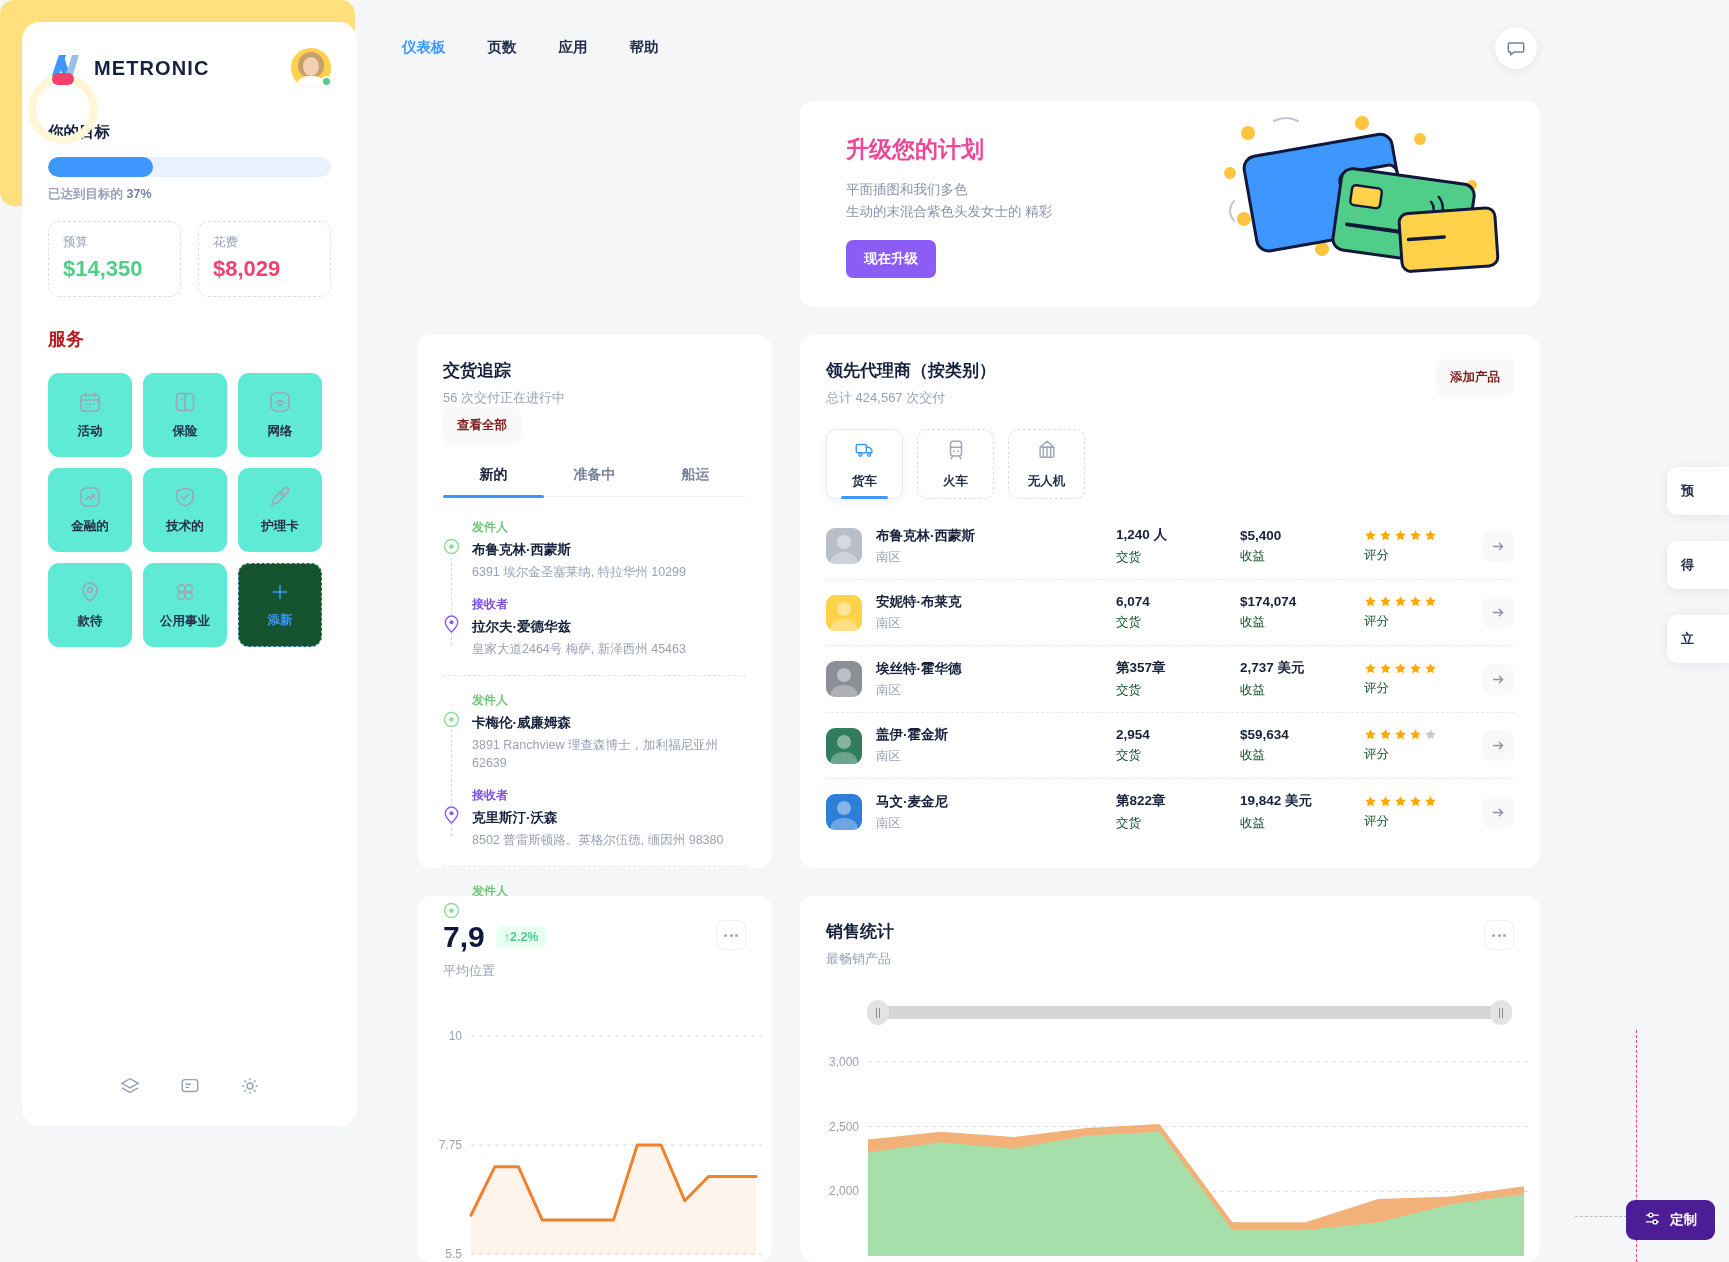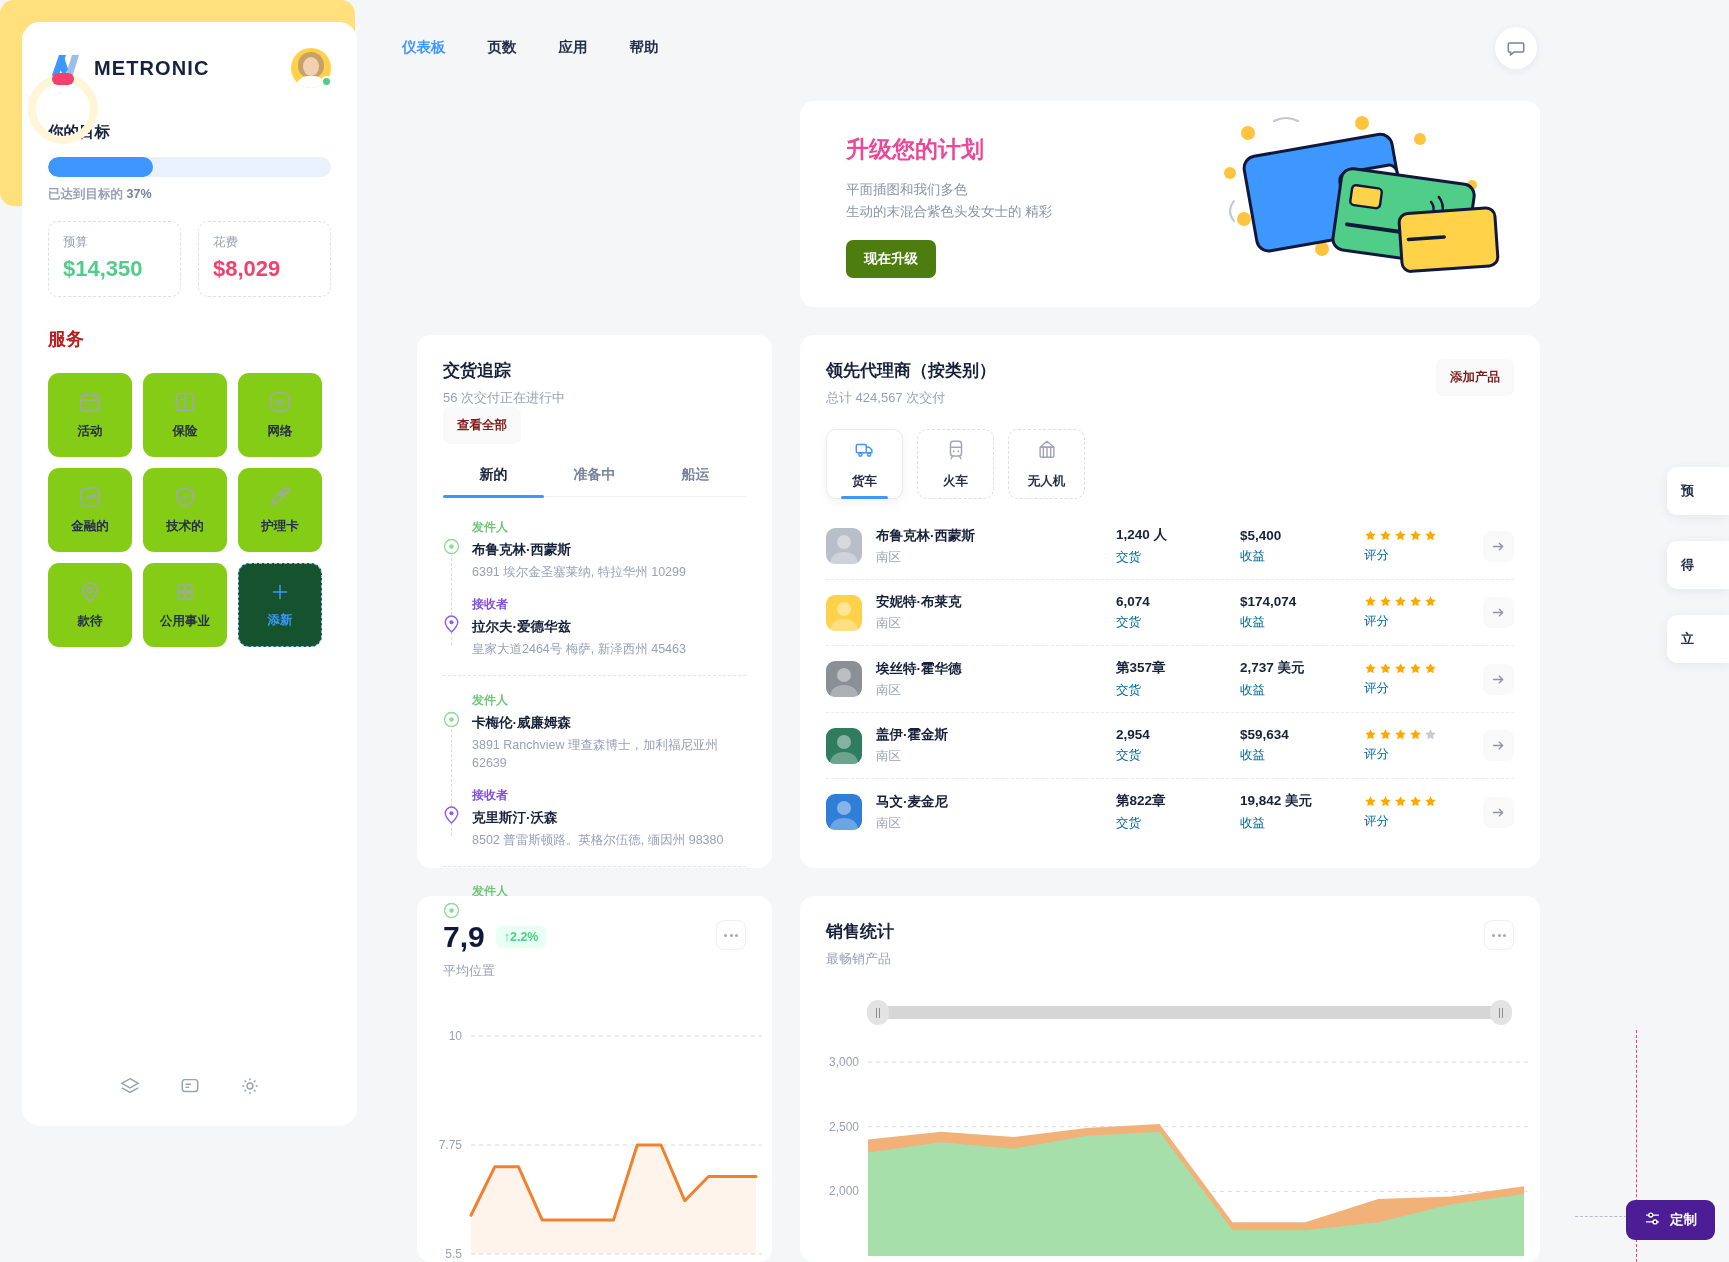--- a/index.html
+++ b/index.html
@@ -52,21 +52,21 @@
   }
   .stat-label { font-size: 12.5px; color: #99a1b7; font-weight: 500; }
   .stat-value { margin-top: 5px; font-size: 22px; font-weight: 700; }
   .stat-value.green { color: #50cd89; }
   .stat-value.red { color: #f1416c; }
 
   .section-title { margin-top: 30px; font-size: 18px; font-weight: 700; color: #b91c1c; }
 
   .svc-grid { margin-top: 22px; display: grid; grid-template-columns: repeat(3, 84px); gap: 11px; }
   .svc-tile {
-    width: 84px; height: 84px; border-radius: 11px; background: #84cc16;
+    width: 84px; height: 84px; border-radius: 11px; background: #5eead4;
     display: flex; flex-direction: column; align-items: center; justify-content: center; gap: 9px;
   }
   .svc-tile.add {
     background: #14532d; border: 1px dashed #8fbffa;
   }
   .svc-tile svg { display: block; }
   .svc-label { font-size: 12.5px; font-weight: 600; color: #252f4a; }
   .svc-tile.add .svc-label { color: #3e97ff; }
 
   .side-footer {
@@ -120,21 +120,21 @@
     display: flex; align-items: center; justify-content: center;
   }
   .cplay i { width: 0; height: 0; border-left: 4px solid #b9a86c; border-top: 3px solid transparent; border-bottom: 3px solid transparent; }
 
   
   .upgrade-card { left: 800px; top: 101px; width: 740px; height: 206px; overflow: hidden; }
   .upg-inner { padding: 33px 0 0 46px; position: relative; z-index: 2; }
   .upg-title { font-size: 23px; font-weight: 700; color: #ec4899; }
   .upg-desc { margin-top: 14px; font-size: 13.5px; line-height: 1.62; color: #8a93ab; }
   .upg-btn {
-    margin-top: 17px; display: inline-block; background: #4d7c0f; color: #fff;
+    margin-top: 17px; display: inline-block; background: #8b5cf6; color: #fff;
     font-size: 13.5px; font-weight: 600; border: none; border-radius: 7px;
     padding: 10px 18px; cursor: pointer;
   }
   .upg-art { position: absolute; right: 26px; top: 14px; }
 
   
   .delivery-card { left: 417px; top: 335px; width: 355px; height: 533px; padding: 24px 26px; }
   .dcard-head { display: flex; align-items: flex-start; justify-content: space-between; flex-direction: column; }
   .dcard-title { font-size: 17px; font-weight: 700; color: #17213b; }
   .dcard-sub { margin-top: 7px; font-size: 13px; color: #99a1b7; }
@@ -188,21 +188,21 @@
   .agent-rows { margin-top: 14px; }
   .agent-row { display: flex; align-items: center; padding: 13px 0; }
   .agent-row + .agent-row { border-top: 1px dashed #e9eaf1; }
   .ag-avatar { width: 36px; height: 36px; border-radius: 9px; flex: none; overflow: hidden; position: relative; }
   .ag-name-col { margin-left: 14px; width: 240px; }
   .ag-name { font-size: 13.5px; font-weight: 700; color: #17213b; }
   .ag-zone { margin-top: 4px; font-size: 12.5px; color: #99a1b7; }
   .ag-col { width: 124px; }
   .ag-col.rate { width: 112px; }
   .ag-val { font-size: 13.5px; font-weight: 700; color: #17213b; }
-  .ag-cap { margin-top: 5px; font-size: 12.5px; color: #0369a1; }
+  .ag-cap { margin-top: 5px; font-size: 12.5px; color: #14532d; }
   .stars { display: flex; gap: 2px; }
   .go-btn {
     width: 31px; height: 31px; border-radius: 8px; background: #f9f9f9;
     display: flex; align-items: center; justify-content: center; cursor: pointer; margin-left: auto;
   }
 
   
   .pos-card { left: 417px; top: 896px; width: 355px; height: 366px; padding: 24px 26px; overflow: hidden; }
   .pos-top { display: flex; align-items: flex-start; justify-content: space-between; }
   .pos-num-row { display: flex; align-items: center; gap: 11px; }

